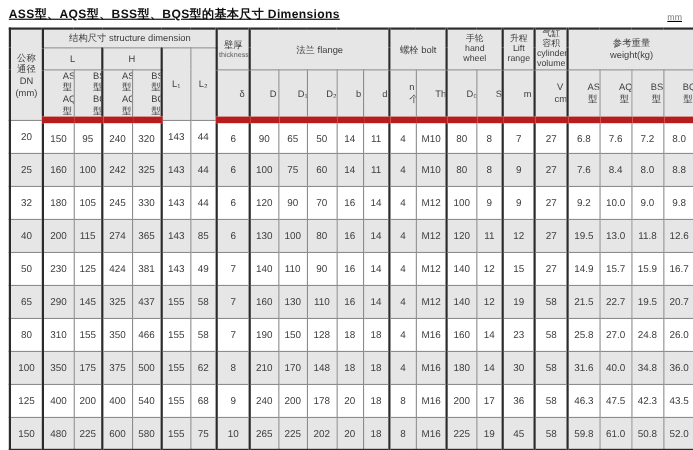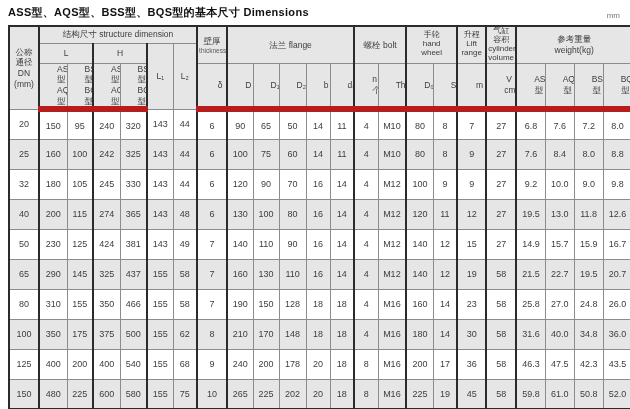--- a/index.html
+++ b/index.html
@@ -12,20 +12,21 @@
   .page {
     padding: 3px 8px 4px 8px;
     box-sizing: border-box;
     width: 630px;
   }
   .titlebar {
     display: flex;
     justify-content: space-between;
     align-items: flex-end;
     margin: 2px 0 5px 0;
+    text-decoration: underline;
   }
   .title {
     font-size: 11px;
     font-weight: bold;
     color: #111;
     letter-spacing: 0.3px;
   }
   .unit {
     font-size: 8px;
     color: #787878;
@@ -246,21 +247,21 @@
           <td>9.0</td>
           <td>9.8</td>
         </tr>
         <tr class="alt">
           <td>40</td>
           <td class="gl">200</td>
           <td>115</td>
           <td class="gl">274</td>
           <td>365</td>
           <td class="gl">143</td>
-          <td>48</td>
+          <td>85</td>
           <td class="gl">6</td>
           <td class="gl">130</td>
           <td>100</td>
           <td>80</td>
           <td>16</td>
           <td>14</td>
           <td class="gl">4</td>
           <td>M12</td>
           <td class="gl">120</td>
           <td>11</td>

